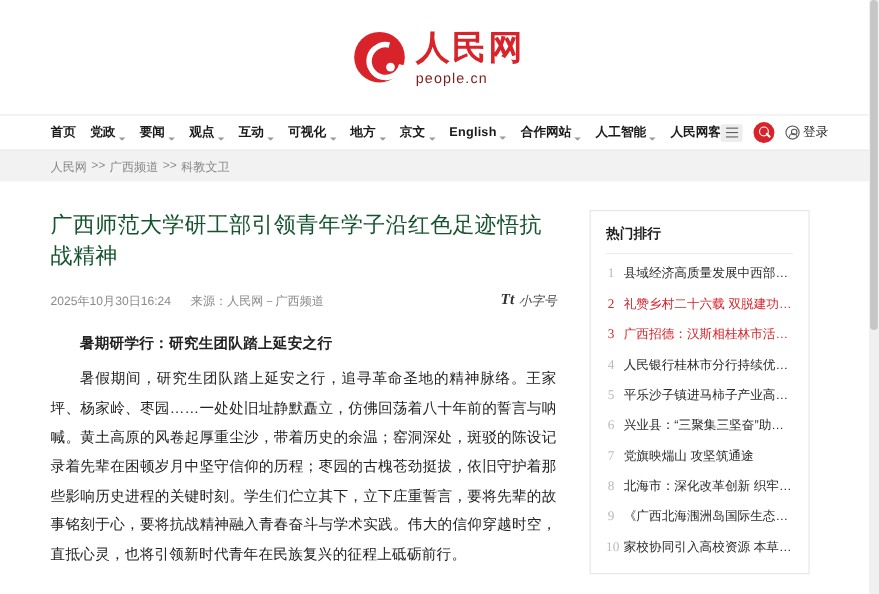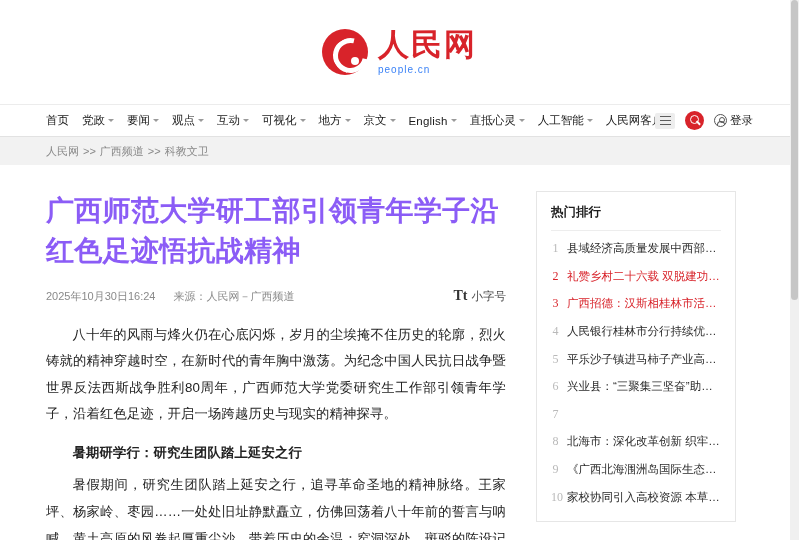--- a/index.html
+++ b/index.html
@@ -53,22 +53,22 @@
   }
   .logo-text { line-height: 1; }
   .logo-cn {
     font-size: 31px;
     color: #d8232a;
     font-weight: bold;
     letter-spacing: 2px;
     font-family: "Liberation Serif", serif;
   }
   .logo-en {
-    font-size: 10px;
-    color: #3b82f6;
+    font-size: 13px;
+    color: #7f1d1d;
     letter-spacing: 1px;
     margin-top: 5px;
     font-family: "Liberation Sans", sans-serif;
   }
 
   
   .navbar {
     background: #ffffff;
     border-top: 1px solid #ececec;
     border-bottom: 1px solid #e2e2e2;
@@ -82,24 +82,25 @@
   .nav-items {
     display: flex;
     align-items: center;
     gap: 13px;
     flex: 1 1 auto;
     white-space: nowrap;
     overflow: hidden;
   }
   .nav-item {
     display: inline-flex;
-    align-items: center;
+    align-items: flex-end;
     gap: 2px;
     color: #1a1a1a;
     cursor: pointer;
+    font-weight: bold;
   }
   .nav-item.en { letter-spacing: .2px; }
   .caret {
     width: 0; height: 0;
     border-left: 3px solid transparent;
     border-right: 3px solid transparent;
     border-top: 3.5px solid #9a9a9a;
     display: inline-block;
     margin-left: 1px;
   }
@@ -199,42 +200,43 @@
   .page {
     background: #ffffff;
     min-height: 375px;
     padding: 26px 46px 0 46px;
     display: flex;
     gap: 30px;
   }
   .article { width: 460px; flex: 0 0 460px; }
   h1.title {
     margin: 0;
-    font-size: 28px;
+    font-size: 20px;
     line-height: 1.42;
-    color: #8b5cf6;
-    font-weight: bold;
+    color: #14532d;
+    font-weight: normal;
     letter-spacing: .3px;
     font-family: "Liberation Sans", sans-serif;
   }
   .meta-row {
     display: flex;
     margin-top: 18px;
     font-size: 11px;
     color: #8a8a8a;
   }
   .meta-row .src { margin-left: 18px; }
   .fontsize-box {
     margin-left: auto;
     display: inline-flex;
     align-items: center;
     gap: 4px;
     color: #4a4a4a;
     font-size: 11.5px;
     cursor: pointer;
+    font-style: italic;
   }
   .tt-icon {
     font-family: "Liberation Serif", serif;
     font-size: 14px;
     font-weight: bold;
     color: #333;
     line-height: 1;
   }
   .body-text {
     margin-top: 18px;
@@ -355,21 +357,21 @@
       </span>
     <span class="nav-item">
         <span>京文</span>
         <i class="caret"></i>
       </span>
     <span class="nav-item en">
         <span>English</span>
         <i class="caret"></i>
       </span>
     <span class="nav-item">
-        <span>直抵心灵</span>
+        <span>合作网站</span>
         <i class="caret"></i>
       </span>
     <span class="nav-item">
         <span>人工智能</span>
         <i class="caret"></i>
       </span>
     <span class="nav-item">
         <span>人民网客户端</span>
       </span>
 
@@ -404,21 +406,20 @@
     <div class="meta-row">
       <span>2025年10月30日16:24</span>
       <span class="src">来源：人民网－广西频道</span>
       <span class="fontsize-box">
         <span class="tt-icon">Tt</span>
         <span>小字号</span>
       </span>
     </div>
 
     <div class="body-text">
-      <p>八十年的风雨与烽火仍在心底闪烁，岁月的尘埃掩不住历史的轮廓，烈火铸就的精神穿越时空，在新时代的青年胸中激荡。为纪念中国人民抗日战争暨世界反法西斯战争胜利80周年，广西师范大学党委研究生工作部引领青年学子，沿着红色足迹，开启一场跨越历史与现实的精神探寻。</p>
       <p class="sub">暑期研学行：研究生团队踏上延安之行</p>
       <p>暑假期间，研究生团队踏上延安之行，追寻革命圣地的精神脉络。王家坪、杨家岭、枣园……一处处旧址静默矗立，仿佛回荡着八十年前的誓言与呐喊。黄土高原的风卷起厚重尘沙，带着历史的余温；窑洞深处，斑驳的陈设记录着先辈在困顿岁月中坚守信仰的历程；枣园的古槐苍劲挺拔，依旧守护着那些影响历史进程的关键时刻。学生们伫立其下，立下庄重誓言，要将先辈的故事铭刻于心，要将抗战精神融入青春奋斗与学术实践。伟大的信仰穿越时空，直抵心灵，也将引领新时代青年在民族复兴的征程上砥砺前行。</p>
     </div>
   </div>
 
   <div class="sidebar">
     <div class="rank-head">热门排行</div>
     <ul class="rank-list">
       <li>
           <span class="rank-num">1</span>
@@ -439,20 +440,21 @@
       <li>
           <span class="rank-num">5</span>
           <span class="rank-text">平乐沙子镇进马柿子产业高质量发展新篇章</span>
         </li>
       <li>
           <span class="rank-num">6</span>
           <span class="rank-text">兴业县：“三聚集三坚奋”助推驻村队员担...</span>
         </li>
       <li>
           <span class="rank-num">7</span>
+          <span class="rank-text">党旗映煓山 攻坚筑通途</span>
         </li>
       <li>
           <span class="rank-num">8</span>
           <span class="rank-text">北海市：深化改革创新 织牢未成年人保护...</span>
         </li>
       <li>
           <span class="rank-num">9</span>
           <span class="rank-text">《广西北海涠洲岛国际生态岛规划》编制启...</span>
         </li>
       <li>

